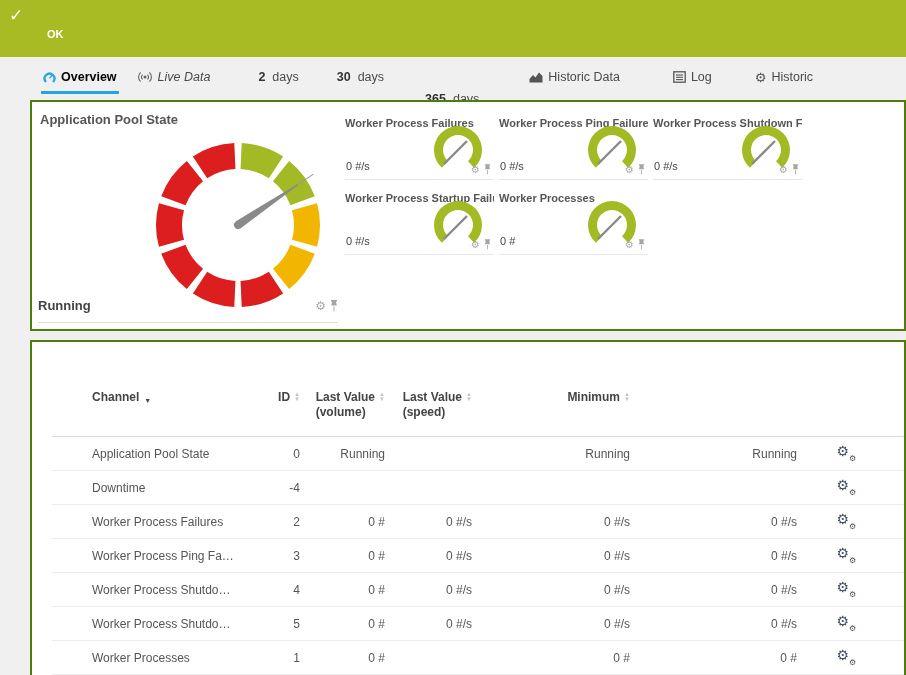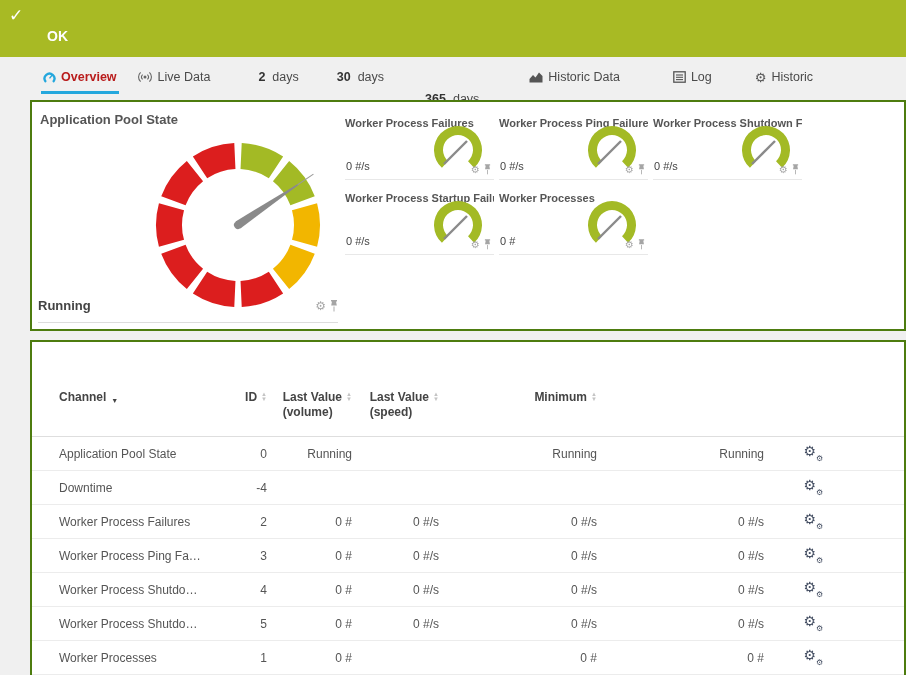--- a/index.html
+++ b/index.html
@@ -10,27 +10,27 @@
     -webkit-user-select:none;
   }
   
   .topbar{position:absolute;left:0;top:0;width:906px;height:57px;background:#a8ba24;color:#fff;}
   .topbar .check{position:absolute;left:9px;top:5px;font-size:17px;font-weight:bold;}
   .titleline{position:absolute;left:42px;top:4px;white-space:nowrap;}
   .sensor-word{font-style:italic;font-size:15px;margin-right:7px;}
   .sensor-title{font-weight:bold;font-size:17px;}
   .flag{font-size:10px;vertical-align:top;margin-left:4px;}
   .stars{margin-left:16px;font-size:12px;letter-spacing:1.5px;vertical-align:2px;}
-  .ok-text{position:absolute;left:47px;top:28px;font-size:14px;font-weight:bold;}
+  .ok-text{position:absolute;left:47px;top:28px;font-size:11px;font-weight:bold;}
   
   .tabbar{position:absolute;left:0;top:57px;width:906px;height:40px;display:flex;align-items:center;font-size:12.5px;color:#4a4a4a;}
   .tab{display:flex;align-items:center;gap:5px;height:100%;position:relative;cursor:pointer;white-space:nowrap;}
   .tab .ticon{display:flex;align-items:center;}
   .tab.active::after{content:"";position:absolute;left:-2px;right:-2px;bottom:3px;height:3px;background:#24a7dd;}
-  .tab.active .tlabel{font-weight:bold;color:#b91c1c;}
+  .tab.active .tlabel{font-weight:bold;color:#000000;}
   .tab .num{font-weight:bold;color:#333;margin-right:2px;}
   .gear-glyph{font-size:13px;color:#555;line-height:1;}
   
   .panel{position:absolute;background:#fff;border:2px solid #4d7c0f;box-sizing:border-box;}
   .panel-gauges{left:30px;top:100px;width:876px;height:231px;}
   .panel-table{left:30px;top:340px;width:876px;height:335px;border-bottom:none;}
   
   .main-gauge-title{position:absolute;left:8px;top:10px;font-size:13px;font-weight:bold;color:#555;}
   #main-gauge-svg{position:absolute;left:113px;top:30px;}
   .gauge-footer{position:absolute;left:6px;top:196px;width:300px;display:flex;justify-content:space-between;align-items:center;
@@ -41,21 +41,21 @@
   .mini-icons svg{cursor:pointer;}
   
   .tiles{position:absolute;left:313px;top:11px;width:557px;display:grid;grid-template-columns:repeat(3,149px);column-gap:5px;row-gap:8px;}
   .tile{position:relative;height:66px;border-bottom:1px solid #e8e8e8;}
   .tile-title{font-size:11px;font-weight:bold;color:#555;white-space:nowrap;overflow:hidden;padding-top:4px;}
   .tile-value{position:absolute;left:1px;bottom:7px;font-size:11px;color:#444;}
   .tile-arc{position:absolute;right:10px;top:11px;}
   .tile .mini-icons{position:absolute;right:3px;bottom:4px;}
   .tile .mini-icons .g{font-size:10px;}
   
-  .trow{display:grid;grid-template-columns:160px 48px 85px 87px 158px 167px 1fr;padding-left:27px;align-items:center;font-size:12px;color:#555;}
+  .trow{display:grid;grid-template-columns:160px 48px 85px 87px 158px 167px 1fr;padding-left:40px;align-items:center;font-size:12px;color:#555;margin-left:20px;}
   .thead{padding-top:48px;padding-bottom:16px;border-bottom:1px solid #dedede;align-items:start;font-weight:bold;color:#444;line-height:15px;}
   .hcell{display:flex;align-items:flex-start;}
   .hcell.r{justify-content:flex-end;text-align:left;}
   .sort{display:inline-flex;flex-direction:column;font-size:6px;line-height:4.5px;color:#c4c4c4;margin-left:4px;margin-top:2px;cursor:pointer;}
   .caret{font-size:7px;color:#444;margin-left:5px;margin-top:3px;}
   .tbody .trow{height:33px;border-bottom:1px solid #ececec;}
   .cell-r{text-align:right;}
   .chan{cursor:pointer;}
   .chset{position:relative;width:22px;height:18px;margin-left:52px;cursor:pointer;}
   .chset .big{position:absolute;right:0;top:-3px;font-size:14px;color:#454f63;line-height:1;}
@@ -72,21 +72,21 @@
 <div class="tabbar" id="tabbar">
     <div class="tab active" style="margin-left: 43px;">
       <span class="ticon">
         <svg width="13" height="13" viewBox="0 0 14 14">
           <path d="M2.5,11 A5.3,5.3 0 1 1 11.5,11" fill="none" stroke="#24a7dd" stroke-width="2.5" stroke-linecap="round"></path>
           <line x1="7" y1="8" x2="10.4" y2="3.8" stroke="#24a7dd" stroke-width="1.5"></line>
         </svg>
       </span>
       <span class="tlabel">Overview</span>
     </div>
-    <div class="tab" style="margin-left: 20px;">
+    <div class="tab" style="margin-left: 20px; font-style: italic;">
       <span class="ticon">
         <svg width="16" height="12" viewBox="0 0 16 12">
           <circle cx="8" cy="6" r="1.5" fill="#666"></circle>
           <path d="M5.6,3.6 A3.4,3.4 0 0 0 5.6,8.4 M10.4,3.6 A3.4,3.4 0 0 1 10.4,8.4 M3.6,1.4 A6.2,6.2 0 0 0 3.6,10.6 M12.4,1.4 A6.2,6.2 0 0 1 12.4,10.6" fill="none" stroke="#666" stroke-width="1.1"></path>
         </svg>
       </span>
       <span class="tlabel">Live Data</span>
     </div>
     <div class="tab" style="margin-left: 48px;">
       <span class="num">2</span>

